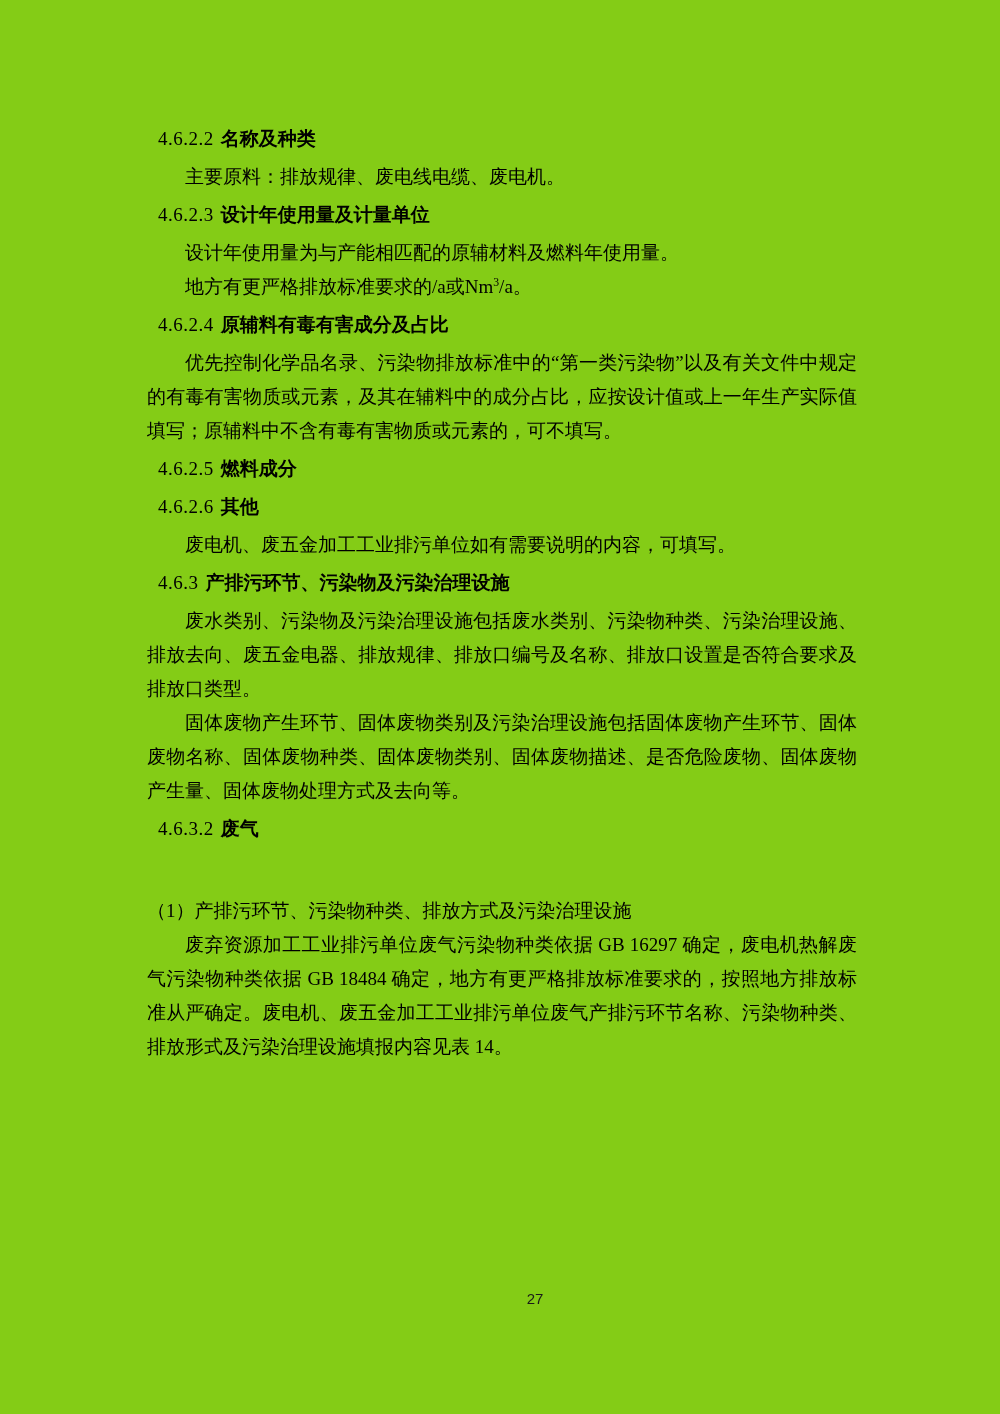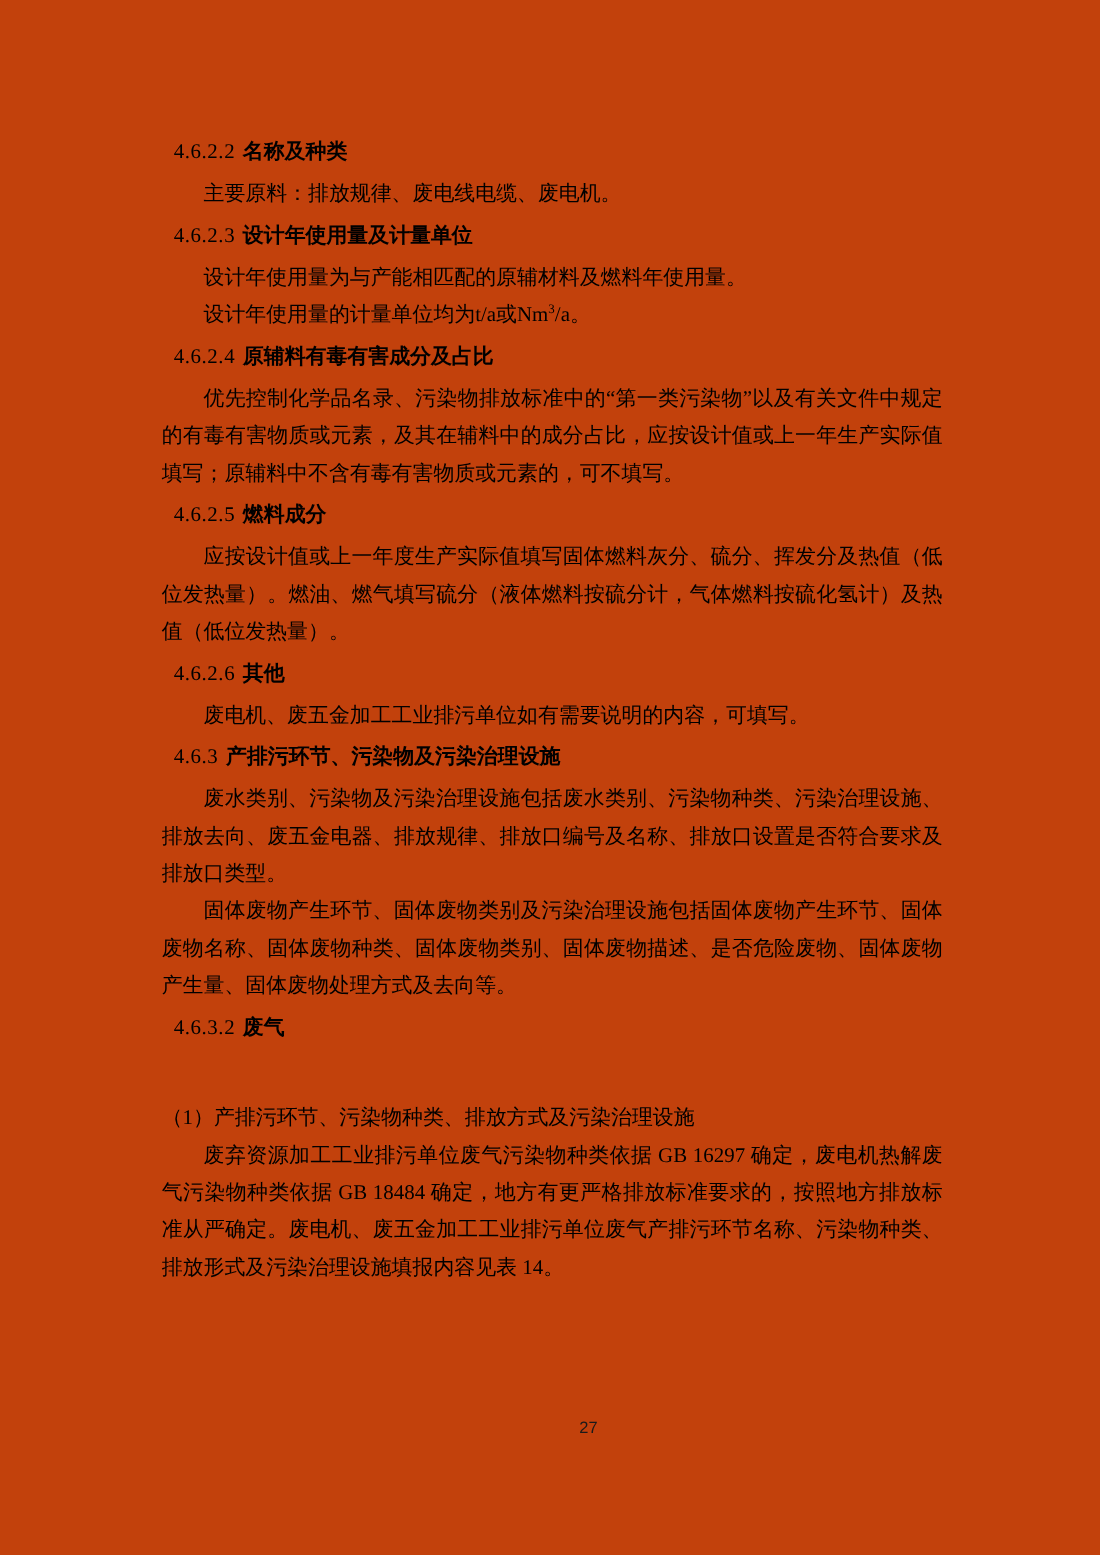--- a/index.html
+++ b/index.html
@@ -4,21 +4,21 @@
 <style>
   html, body {
     margin: 0;
     padding: 0;
     background: #ffffff;
   }
   .page {
     position: relative;
     width: 1000px;
     height: 1414px;
-    background: #c2410c;
+    background: #84cc16;
     color: #000000;
     font-family: "Liberation Serif", "DejaVu Serif", serif;
     overflow: hidden;
   }
   .content {
     position: absolute;
     left: 147px;
     top: 118px;
     width: 710px;
   }
@@ -74,29 +74,28 @@
 <div class="page">
   <div class="content">
 
     <h3 class="heading"><span class="h-num">4.6.2.2</span><span class="h-txt">名称及种类</span></h3>
 
     <p class="body">主要原料：排放规律、废电线电缆、废电机。</p>
 
     <h3 class="heading"><span class="h-num">4.6.2.3</span><span class="h-txt">设计年使用量及计量单位</span></h3>
 
     <p class="body">设计年使用量为与产能相匹配的原辅材料及燃料年使用量。</p>
-    <p class="body"><span>设计年使用量的计量单位均为t/a或Nm</span><sup>3</sup><span>/a。</span></p>
+    <p class="body"><span>地方有更严格排放标准要求的/a或Nm</span><sup>3</sup><span>/a。</span></p>
 
     <h3 class="heading"><span class="h-num">4.6.2.4</span><span class="h-txt">原辅料有毒有害成分及占比</span></h3>
 
     <p class="body">优先控制化学品名录、污染物排放标准中的“第一类污染物”以及有关文件中规定的有毒有害物质或元素，及其在辅料中的成分占比，应按设计值或上一年生产实际值填写；原辅料中不含有毒有害物质或元素的，可不填写。</p>
 
     <h3 class="heading"><span class="h-num">4.6.2.5</span><span class="h-txt">燃料成分</span></h3>
 
-    <p class="body">应按设计值或上一年度生产实际值填写固体燃料灰分、硫分、挥发分及热值（低位发热量）。燃油、燃气填写硫分（液体燃料按硫分计，气体燃料按硫化氢计）及热值（低位发热量）。</p>
 
     <h3 class="heading"><span class="h-num">4.6.2.6</span><span class="h-txt">其他</span></h3>
 
     <p class="body">废电机、废五金加工工业排污单位如有需要说明的内容，可填写。</p>
 
     <h3 class="heading"><span class="h-num">4.6.3</span><span class="h-txt">产排污环节、污染物及污染治理设施</span></h3>
 
 
     <p class="body">废水类别、污染物及污染治理设施包括废水类别、污染物种类、污染治理设施、排放去向、废五金电器、排放规律、排放口编号及名称、排放口设置是否符合要求及排放口类型。</p>
     <p class="body">固体废物产生环节、固体废物类别及污染治理设施包括固体废物产生环节、固体废物名称、固体废物种类、固体废物类别、固体废物描述、是否危险废物、固体废物产生量、固体废物处理方式及去向等。</p>

